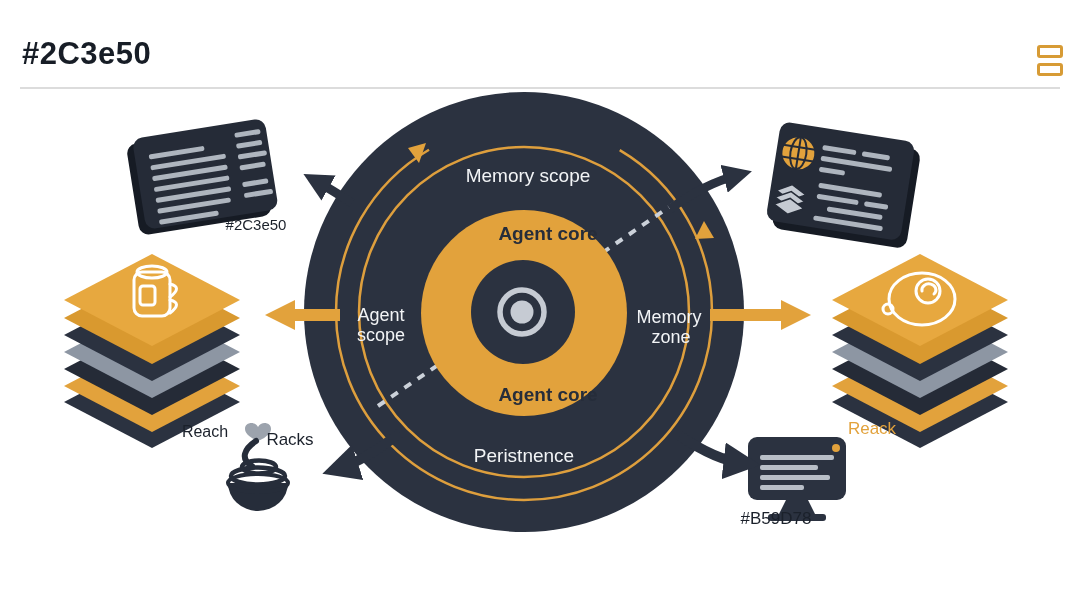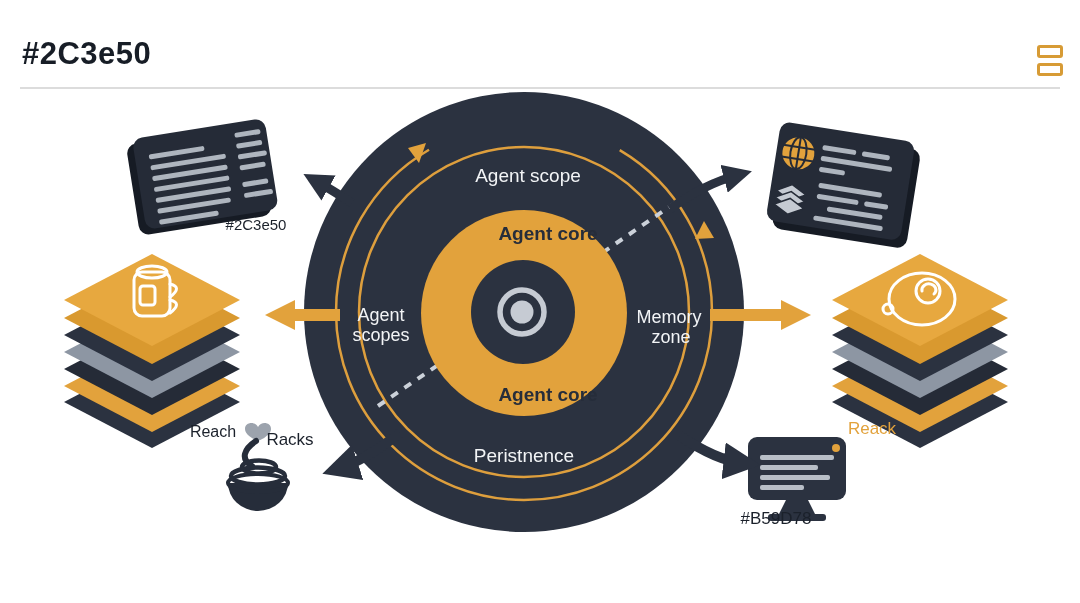--- a/index.html
+++ b/index.html
@@ -184,28 +184,28 @@
     <path d="M710,315 H796" stroke="#e2a23c" stroke-width="12" fill="none" marker-end="url(#mOrange)"></path>
 
     <g fill="#2b3240">
       <rect x="230" y="599" width="98" height="4" rx="2"></rect>
       <rect x="488" y="599" width="120" height="4" rx="2"></rect>
       <rect x="650" y="599" width="134" height="4" rx="2"></rect>
       <rect x="878" y="599" width="54" height="4" rx="2"></rect>
     </g>
   </svg>
 
-  <div class="lbl lbl-white" style="left:528px; top:176px;">Agent scope</div>
+  <div class="lbl lbl-white" style="left:528px; top:176px;">Memory scope</div>
   <div class="lbl lbl-core" style="left:524px; top:234px;">Agent core</div>
   <div class="lbl lbl-core" style="left:524px; top:395px;">Agent core</div>
   <div class="lbl lbl-white-sm" style="left:381px; top:315px;">Agent</div>
-  <div class="lbl lbl-white-sm" style="left:381px; top:335px;">scopes</div>
+  <div class="lbl lbl-white-sm" style="left:381px; top:335px;">scope</div>
   <div class="lbl lbl-white-sm" style="left:669px; top:317px;">Memory</div>
   <div class="lbl lbl-white-sm" style="left:671px; top:337px;">zone</div>
   <div class="lbl lbl-white" style="left:524px; top:456px;">Peristnence</div>
 
   <div class="lbl lbl-dark" style="left:256px; top:224px; font-size:15px;">#2C3e50</div>
-  <div class="lbl lbl-dark" style="left:205px; top:432px;margin-left:8px;">Reach</div>
+  <div class="lbl lbl-dark" style="left:205px; top:432px;">Reach</div>
   <div class="lbl lbl-dark" style="left:290px; top:440px; font-size:17px;">Racks</div>
   <div class="lbl lbl-reack" style="left:872px; top:429px;">Reack</div>
   <div class="lbl lbl-dark" style="left:776px; top:519px; font-size:17px;">#B59D78</div>
 
 </div>
 
 </body></html>

